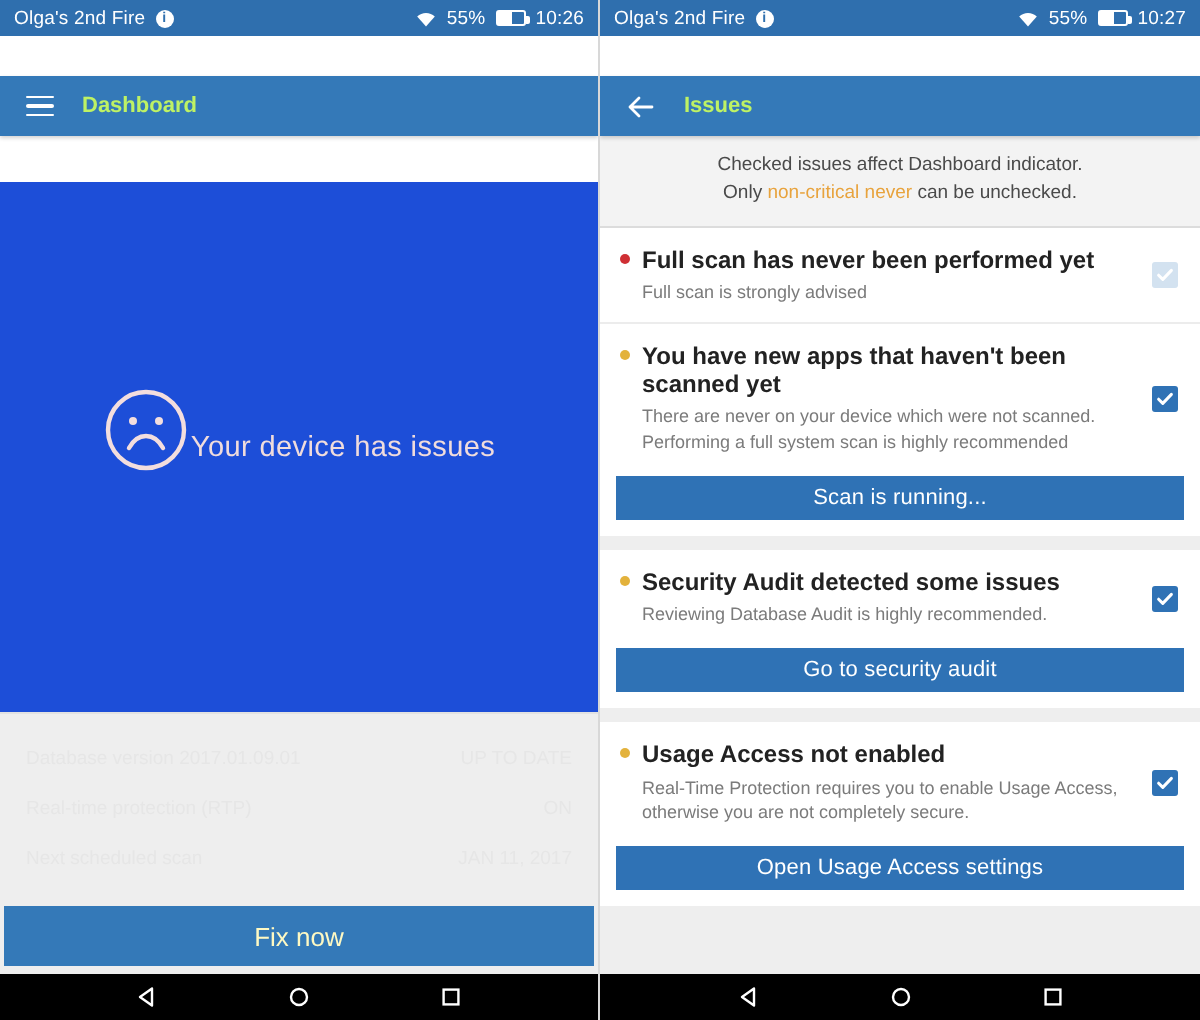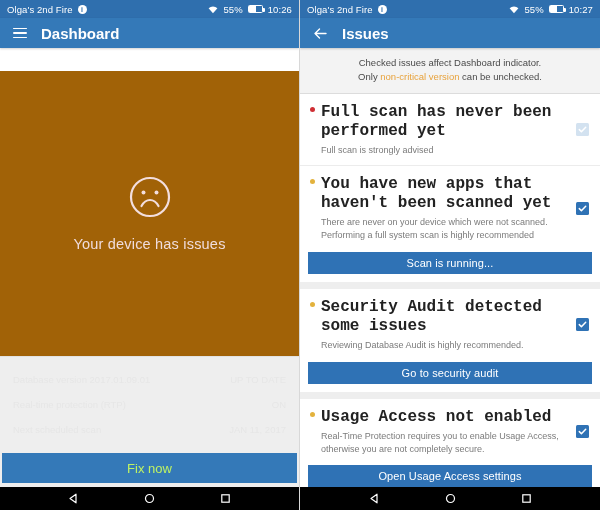--- a/index.html
+++ b/index.html
@@ -51,38 +51,38 @@
   .batt::after {
     content: ""; position: absolute; right: -3px; top: 2px;
     width: 2px; height: 4px; background: #ffffff; border-radius: 0 1px 1px 0;
   }
   .batt i { display: block; height: 100%; width: 55%; background: #ffffff; }
 
   
   .appbar {
     height: 30px; flex: 0 0 30px;
     background: #3479b8;
-    color: #ffffff;
+    color: #bef264;
     display: flex; align-items: center;
     padding: 0 13px;
     gap: 14px;
-    font-size: 15px;
+    font-size: 11px;
     font-weight: bold;
     box-shadow: 0 1px 2px rgba(0,0,0,.18);
-    position: relative; z-index: 5;
+    position: relative; z-index: 5; margin-top: 20px;
   }
   .hamburger { width: 14px; display: flex; flex-direction: column; gap: 3px; cursor: pointer; }
   .hamburger span { display: block; height: 1.6px; background: #fff; border-radius: 1px; }
   .backarrow { width: 15px; height: 15px; cursor: pointer; }
 
   
   .dash-body {
     flex: 1 1 auto;
-    background: #a16207;
-    display: flex; flex-direction: column;
+    background: #1d4ed8;
+    display: flex; flex-direction: row;
     align-items: center; justify-content: center;
     position: relative;
     margin-top: 23px;
   }
   .sadface { width: 44px; height: 44px; margin-bottom: 17px; }
   .dash-status {
     font-size: 14.5px;
     color: #f0dcdc;
     letter-spacing: .2px;
   }
@@ -97,21 +97,21 @@
     height: 25px;
     font-size: 9.5px;
     color: #e6e6e6;
   }
   .info-row .k { flex: 1 1 auto; }
   .info-row .v { margin-left: auto; text-align: right; }
   .fixwrap { flex: 0 0 auto; background: #eeeeee; padding: 3px 2px 4px 2px; }
   .fixnow {
     display: block; width: 100%; height: 30px;
     background: #3479b8; border: none;
-    color: #bef264;
+    color: #fef9c3;
     font-size: 13px;
     font-family: inherit;
     cursor: pointer;
   }
 
   
   .issues-body {
     flex: 1 1 auto;
     background: #eeeeee;
     overflow: hidden;
@@ -141,23 +141,22 @@
   .issue + .issue { border-top: 1px solid #ececec; }
   .bullet {
     width: 5px; height: 5px; border-radius: 50%;
     flex: 0 0 5px;
     margin-top: 4px; margin-right: 6px;
   }
   .bullet.critical { background: #cf2f34; }
   .bullet.minor { background: #e3b23c; }
   .issue-text { flex: 1 1 auto; padding-right: 8px; }
   .issue-title {
-    font-size: 16px; font-weight: bold; color: #222222;
+    font-size: 12px; font-weight: bold; color: #222222;
     line-height: 1.2;
-    font-family: Liberation Mono, monospace;
   }
   .issue-desc {
     font-size: 9px; color: #7b7b7b;
     margin-top: 3px; line-height: 1.42;
   }
   .cbwrap { flex: 0 0 14px; display: flex; align-items: center; }
   .cb {
     width: 13px; height: 13px; border-radius: 1.5px;
     display: flex; align-items: center; justify-content: center;
     cursor: pointer;
@@ -299,21 +298,21 @@
             <path d="M13 7.5H2M6.5 3 2 7.5 6.5 12" fill="none" stroke="#ffffff" stroke-width="1.4" stroke-linecap="round" stroke-linejoin="round"></path>
           </svg>
       </span>
       <span>Issues</span>
     </div>
 
     <div class="issues-body">
 
       <div class="notice">
         <div>Checked issues affect Dashboard indicator.</div>
-        <div><span>Only </span><span class="warn">non-critical version</span><span> can be unchecked.</span></div>
+        <div><span>Only </span><span class="warn">non-critical never</span><span> can be unchecked.</span></div>
       </div>
 
       <div class="card">
         <div class="issue">
           <span class="bullet critical"></span>
           <div class="issue-text">
             <div class="issue-title">Full scan has never been performed yet</div>
             <div class="issue-desc">Full scan is strongly advised</div>
           </div>
           <div class="cbwrap">

